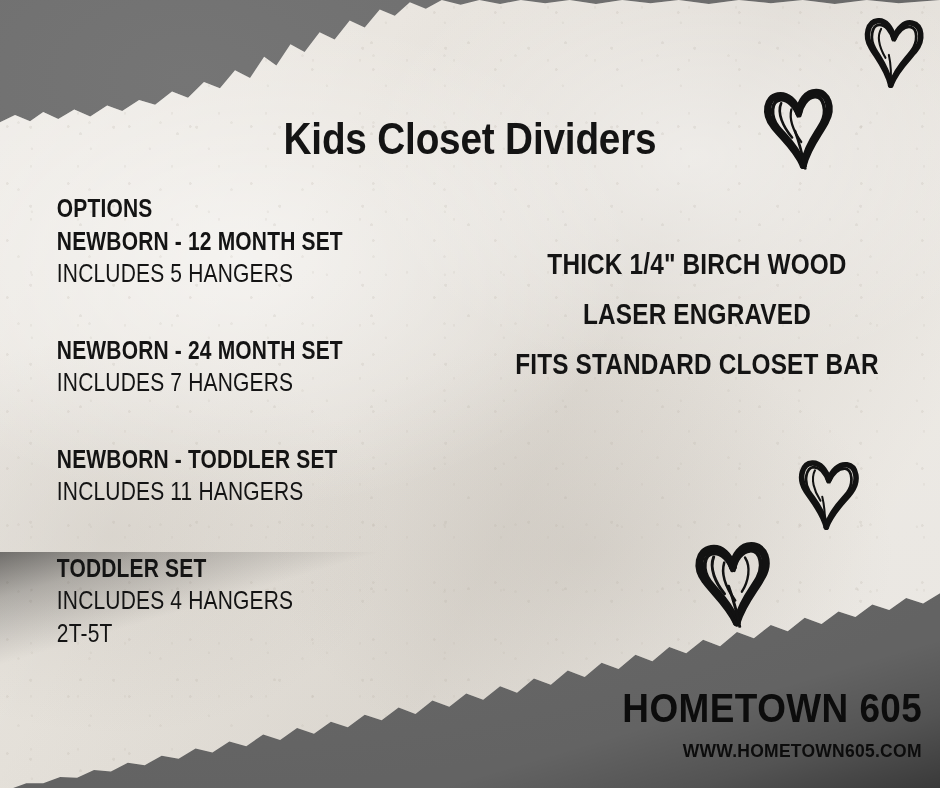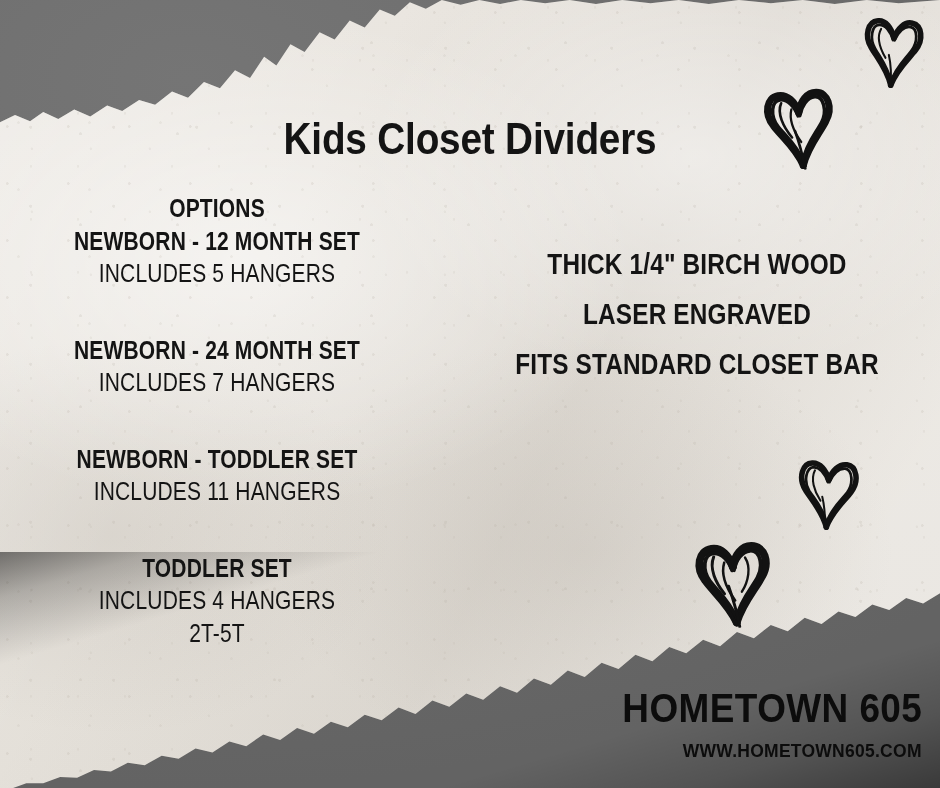--- a/index.html
+++ b/index.html
@@ -96,21 +96,21 @@
   .content { position:absolute; inset:0; color:#141414; }
 
   .title {
     position:absolute; top:113px; left:0; width:940px;
     text-align:center;
     font-size:45px; font-weight:700;
     letter-spacing:-.2px;
     transform:scaleX(.86); transform-origin:50% 50%;
   }
 
-  .col-left  { position:absolute; left:12px;   top:192px; width:410px; text-align:center; }
+  .col-left  { position:absolute; left:24px;   top:192px; width:410px; }
   .col-right { position:absolute; left:462px; top:240px; width:470px; text-align:center; }
 
   .bold-line {
     font-size:25px; font-weight:700;
     line-height:1.30;
     letter-spacing:.2px;
     transform:scaleX(.84); transform-origin:50% 50%;
   }
   .light-line {
     font-size:25px; font-weight:400;

